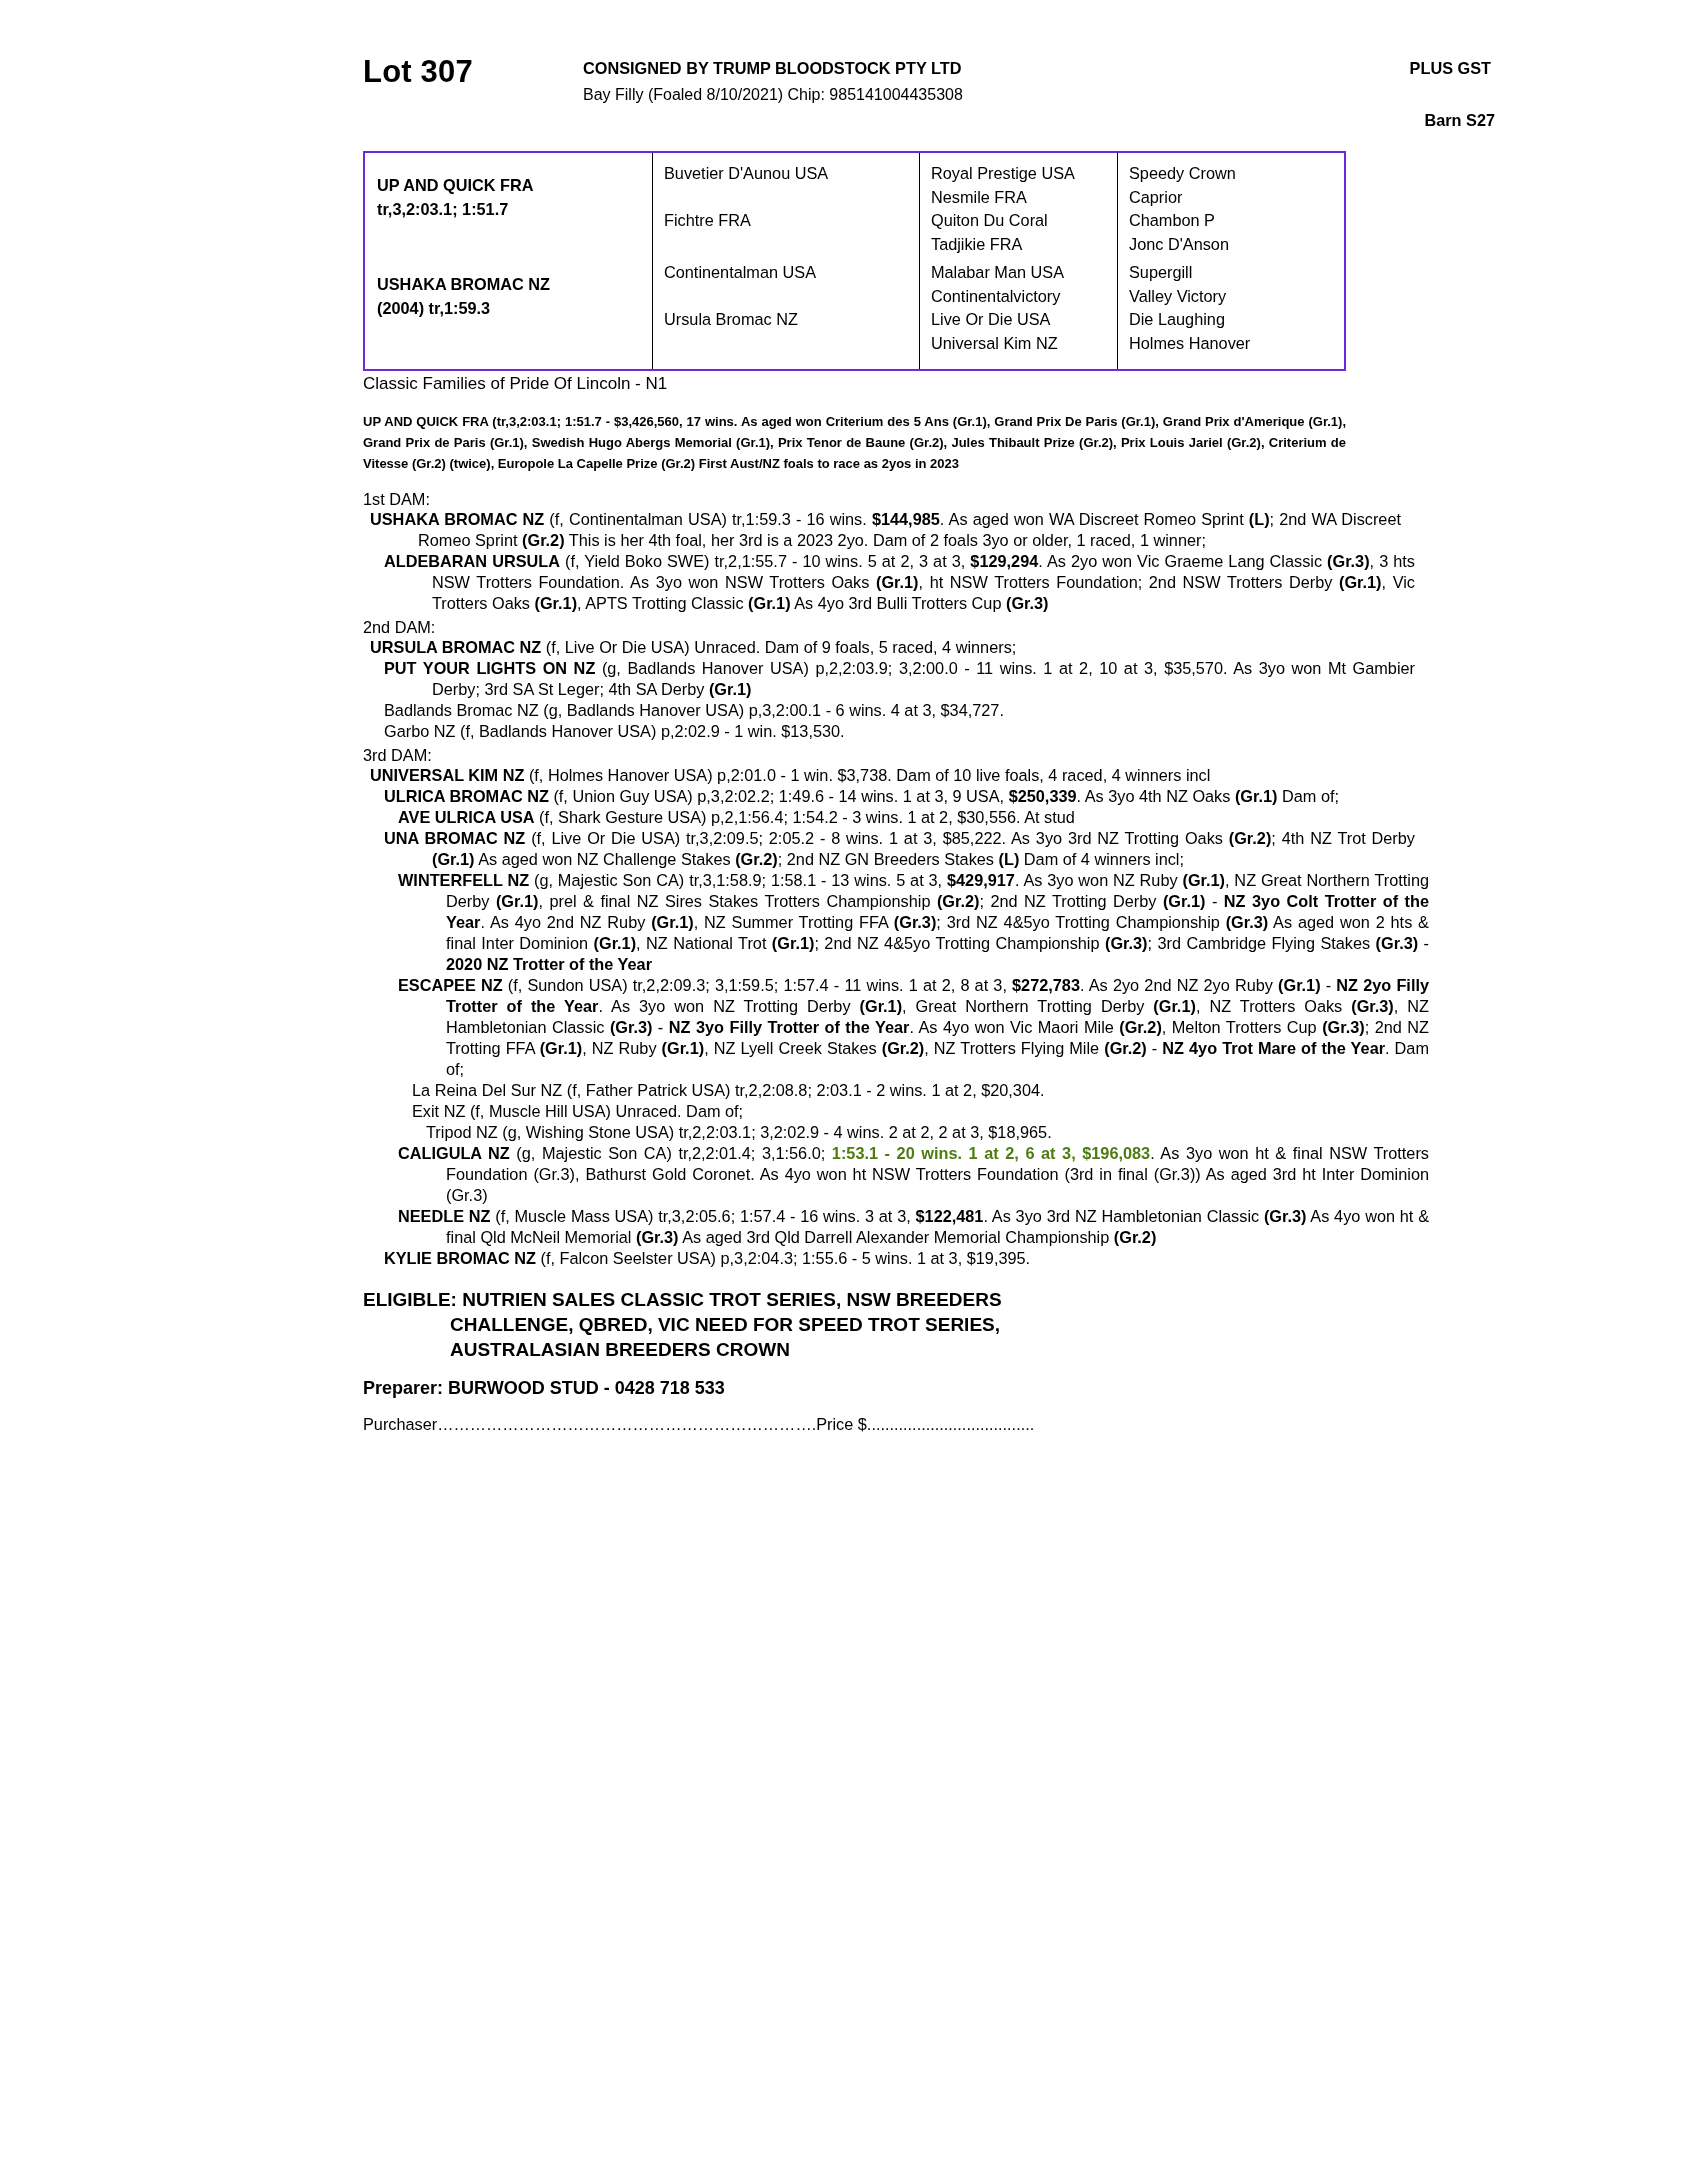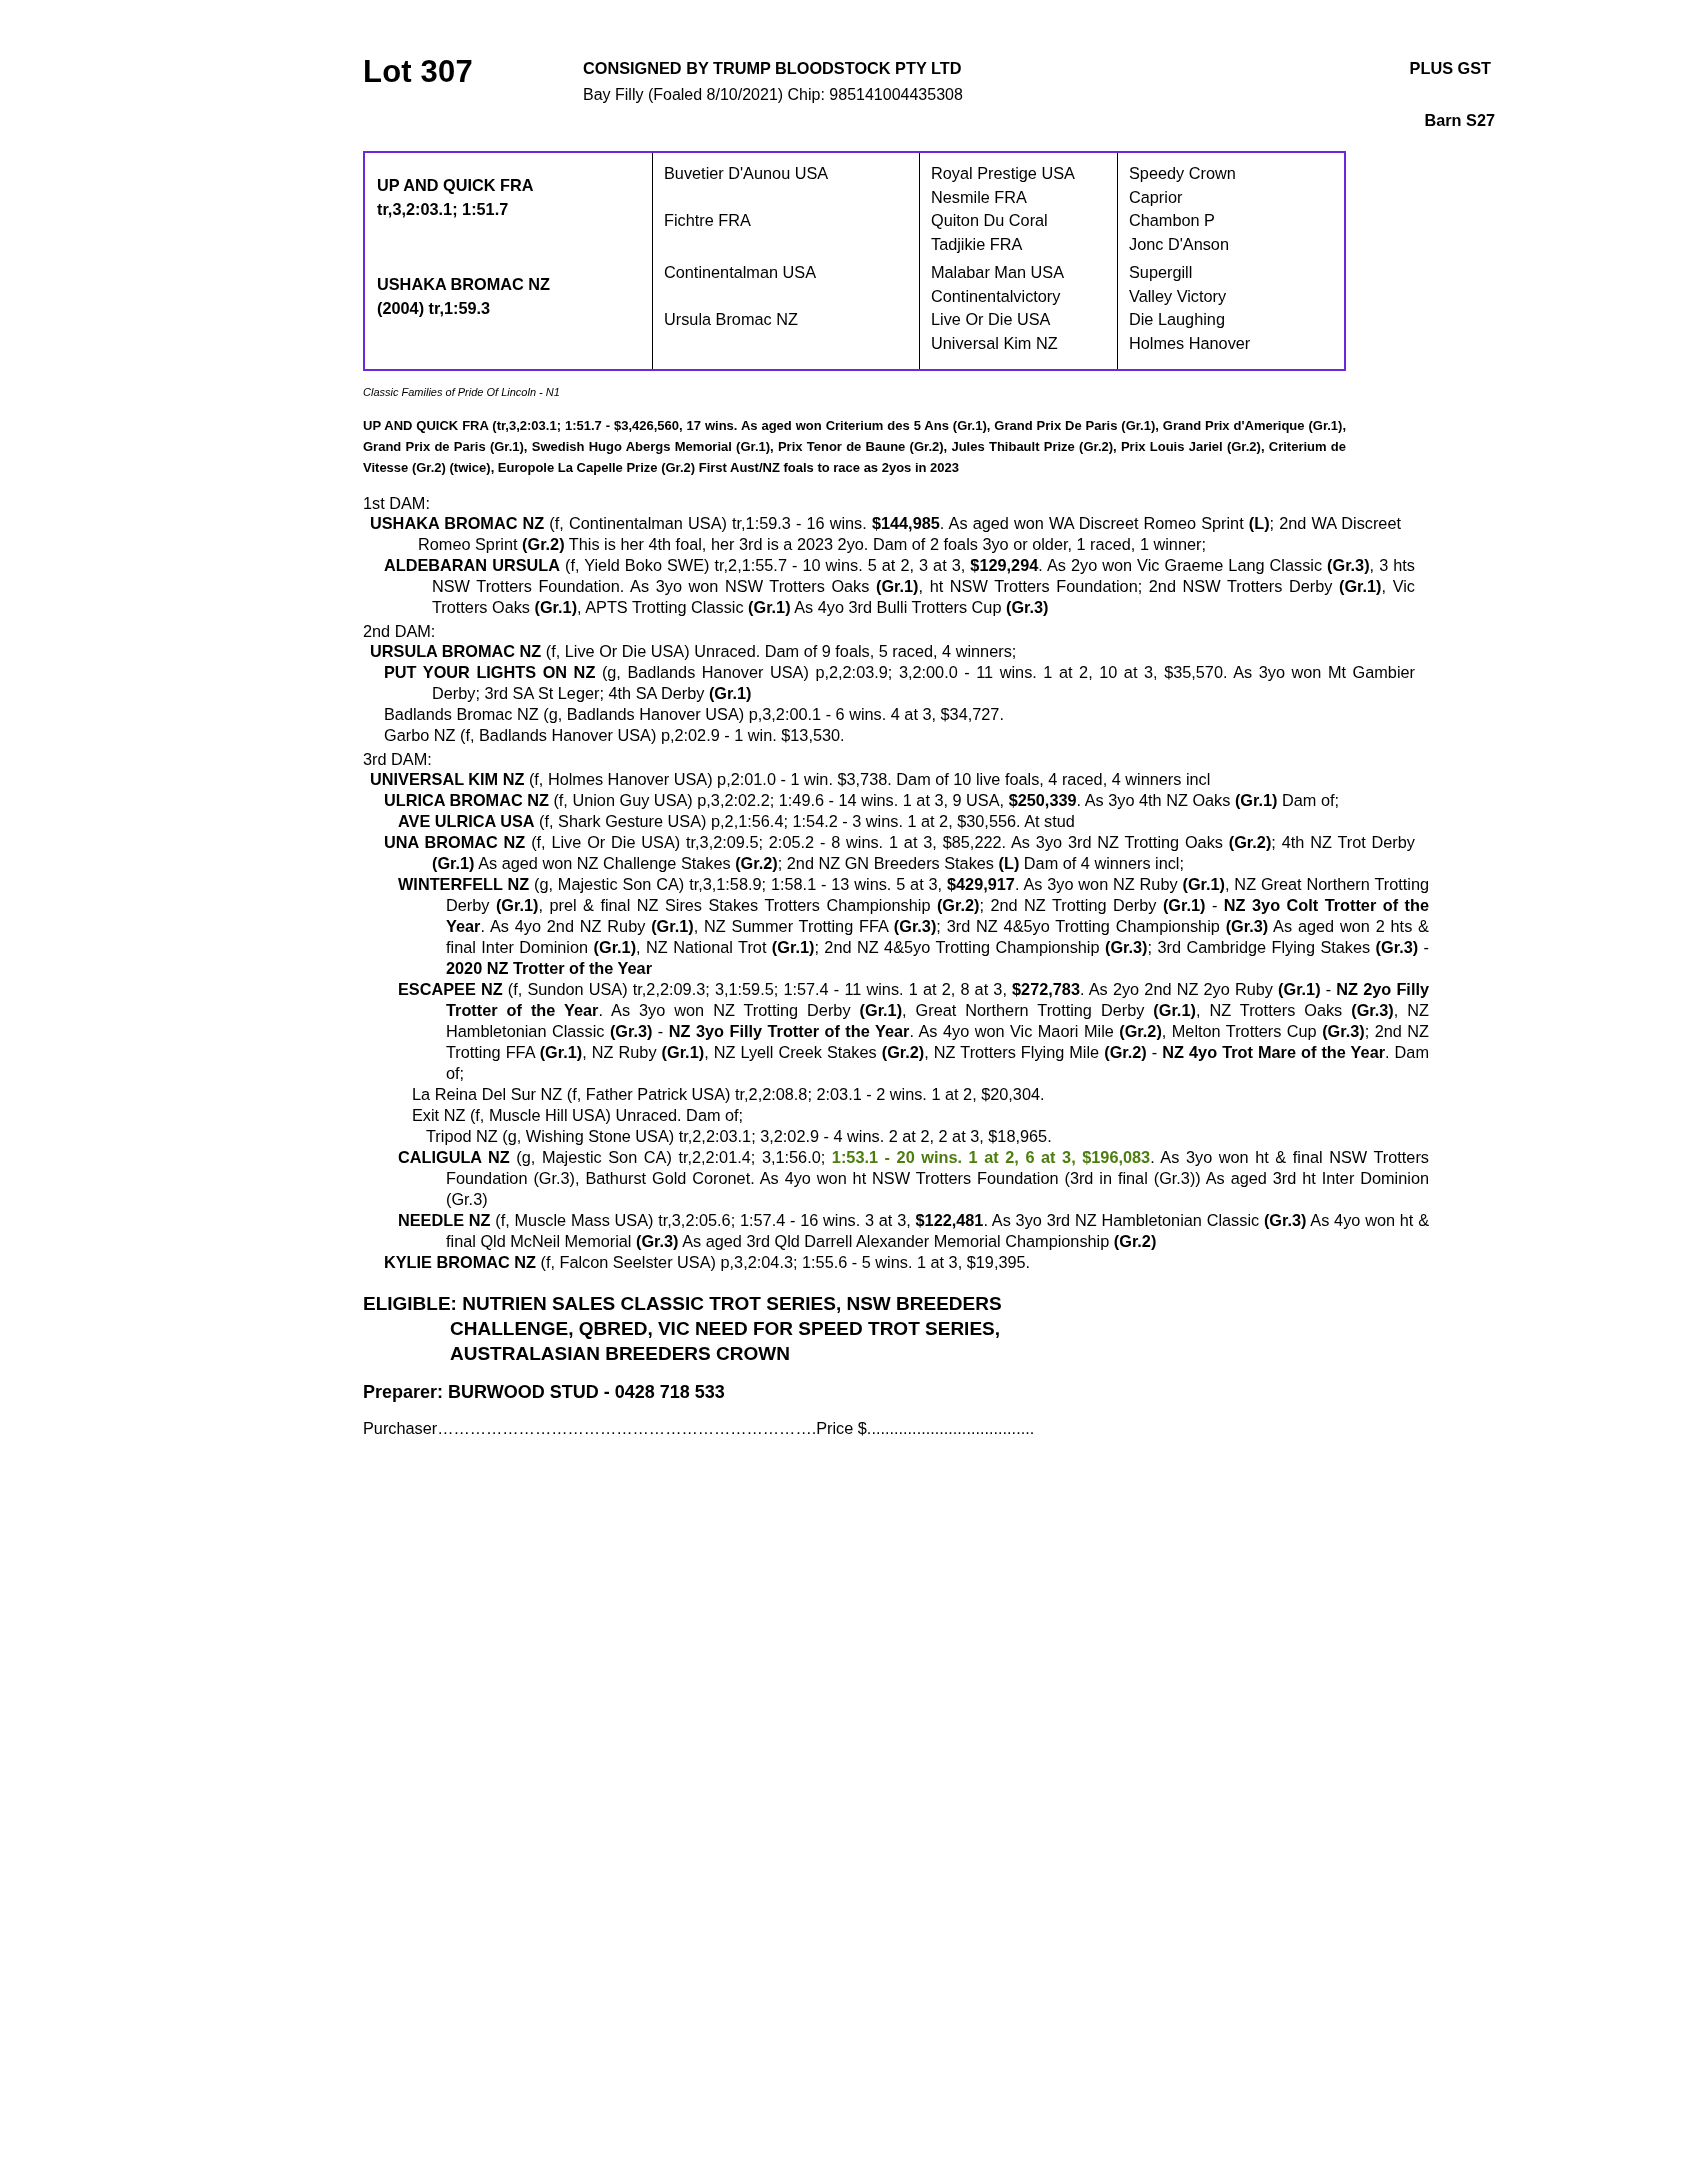--- a/index.html
+++ b/index.html
@@ -102,23 +102,22 @@
   .r4 { top: 81px; }
   .r5 { top: 109px; }
   .r6 { top: 133px; }
   .r7 { top: 156px; }
   .r8 { top: 180px; }
 
   .s1 { top: 22px; }
 
   
   .classic-fam {
-    margin-top: 15px;
-    font-size: 11px;
-    font-style: italic;
+    margin-top: 3px;
+    font-size: 17px;
   }
   .sire-para {
     margin-top: 17px;
     font-size: 13px;
     font-weight: bold;
     line-height: 21px;
     text-align: justify;
     width: 983px;
   }
   .dam-head {

